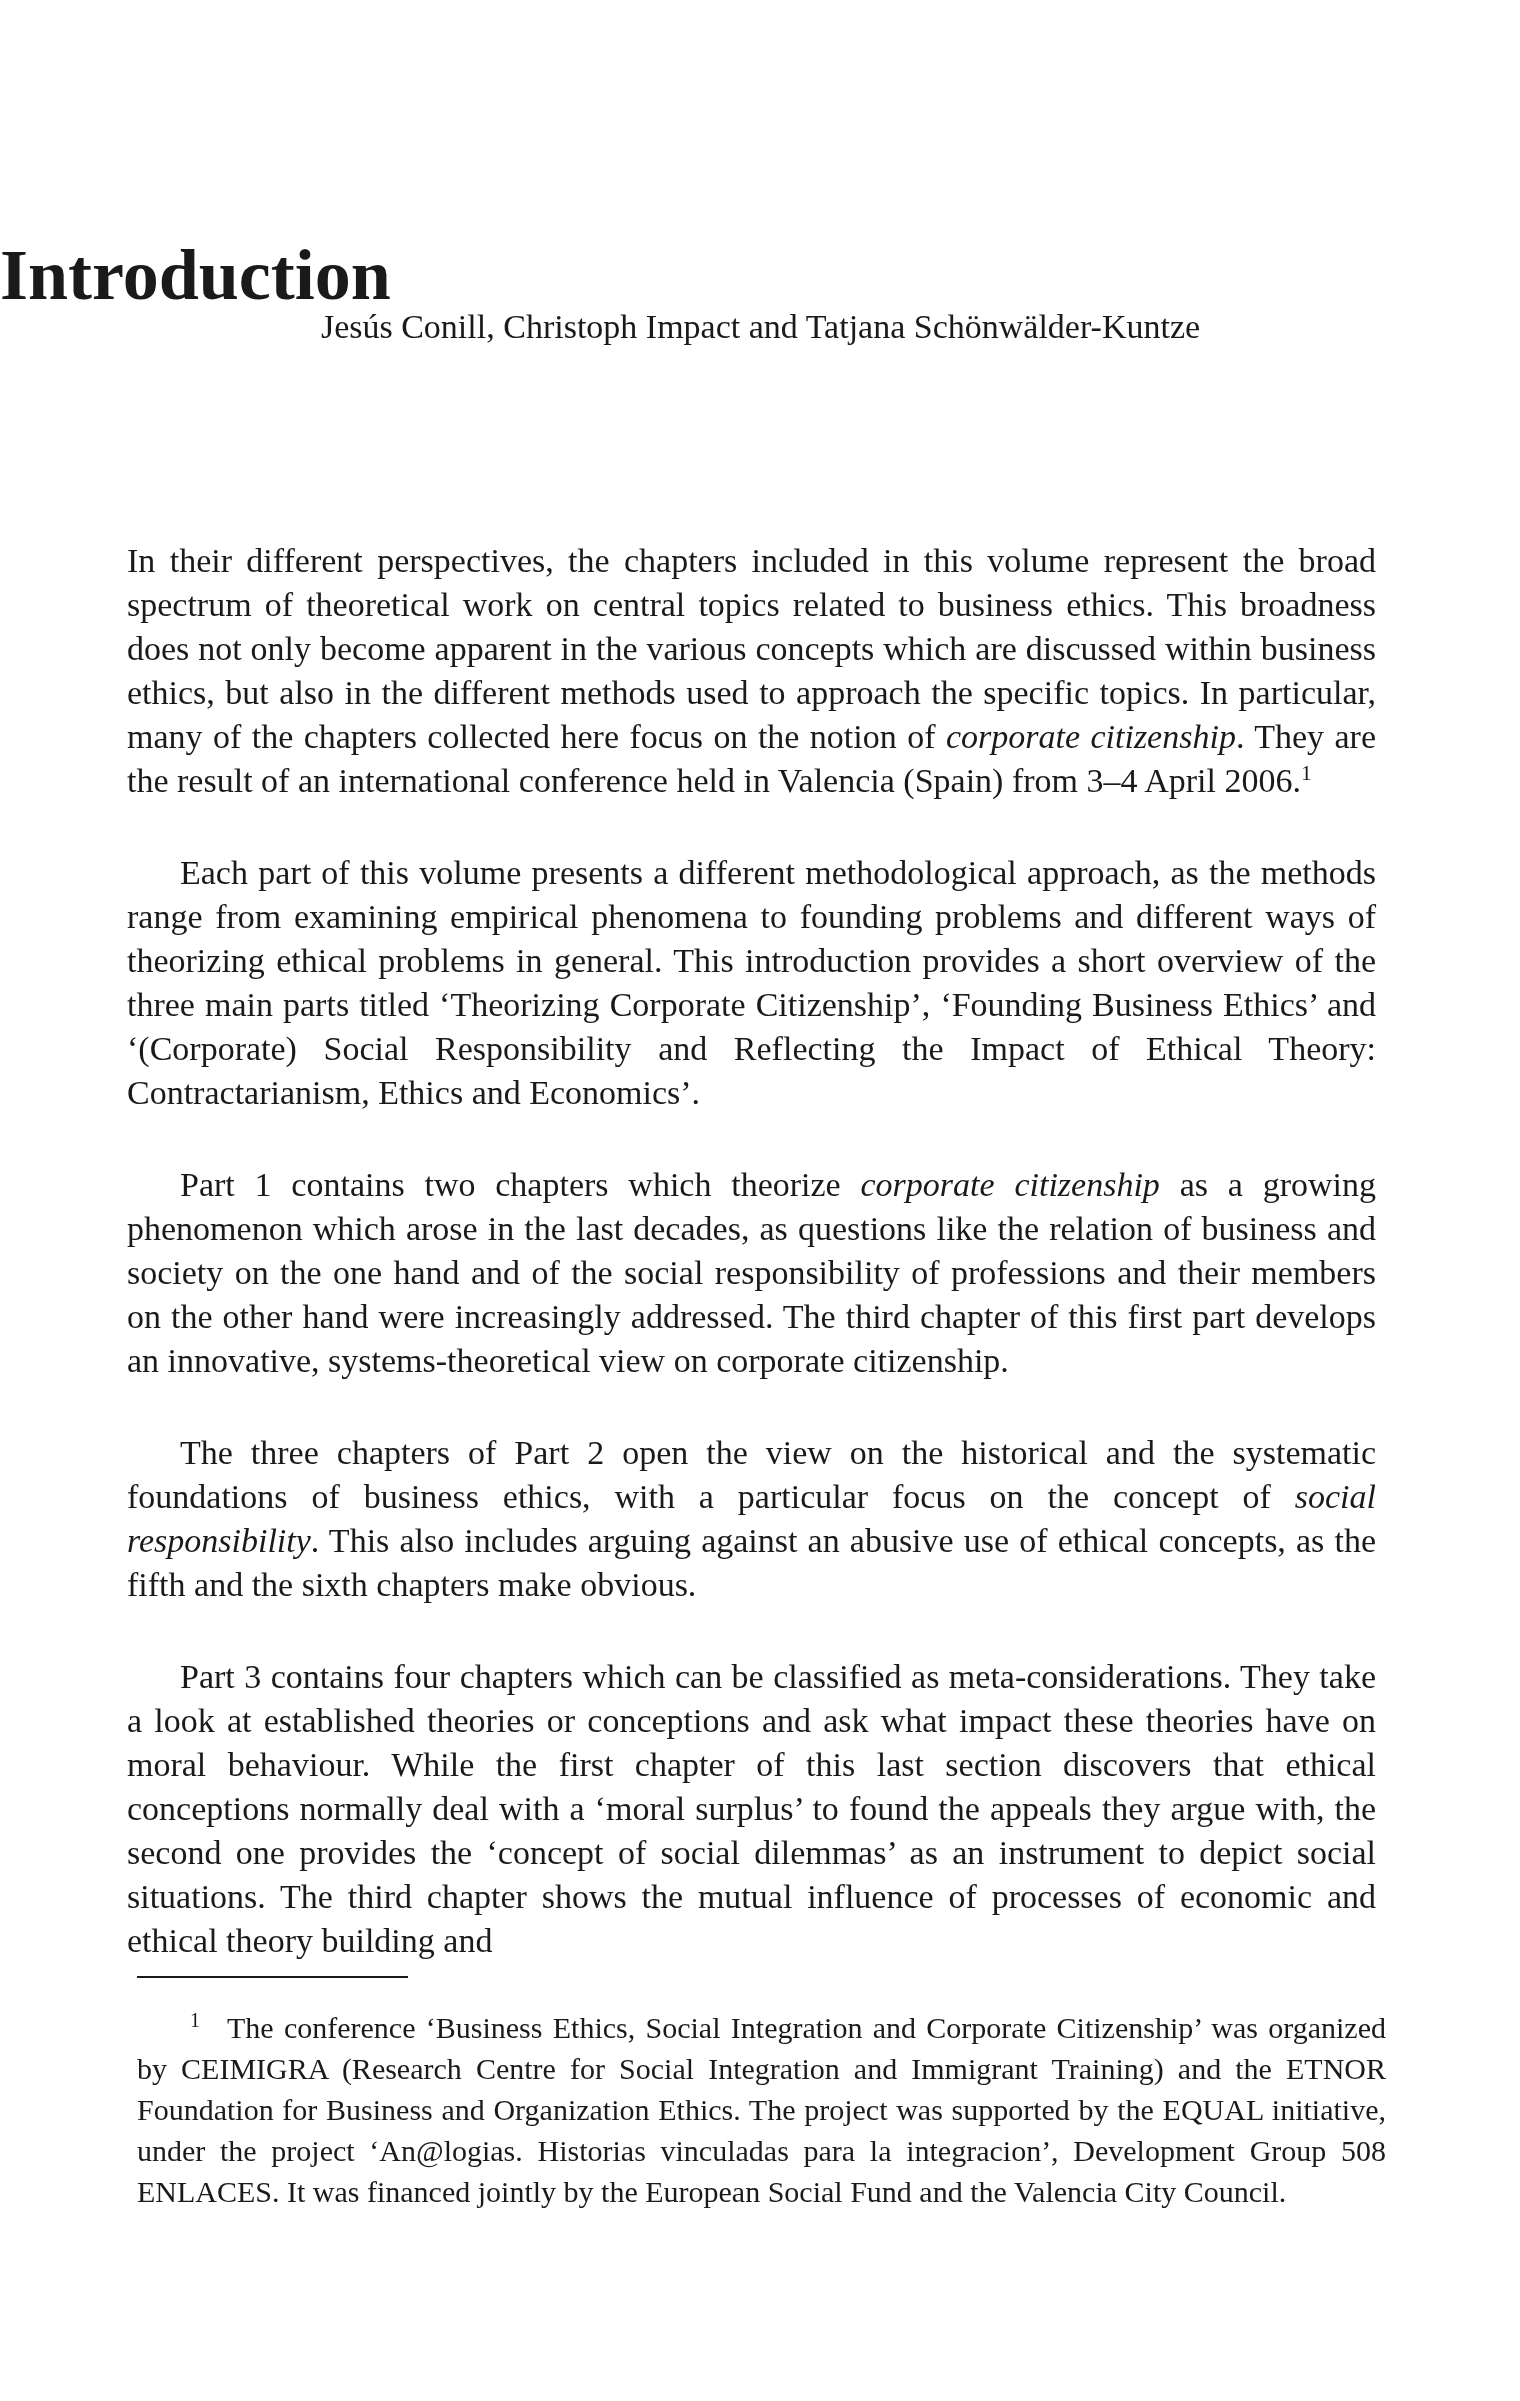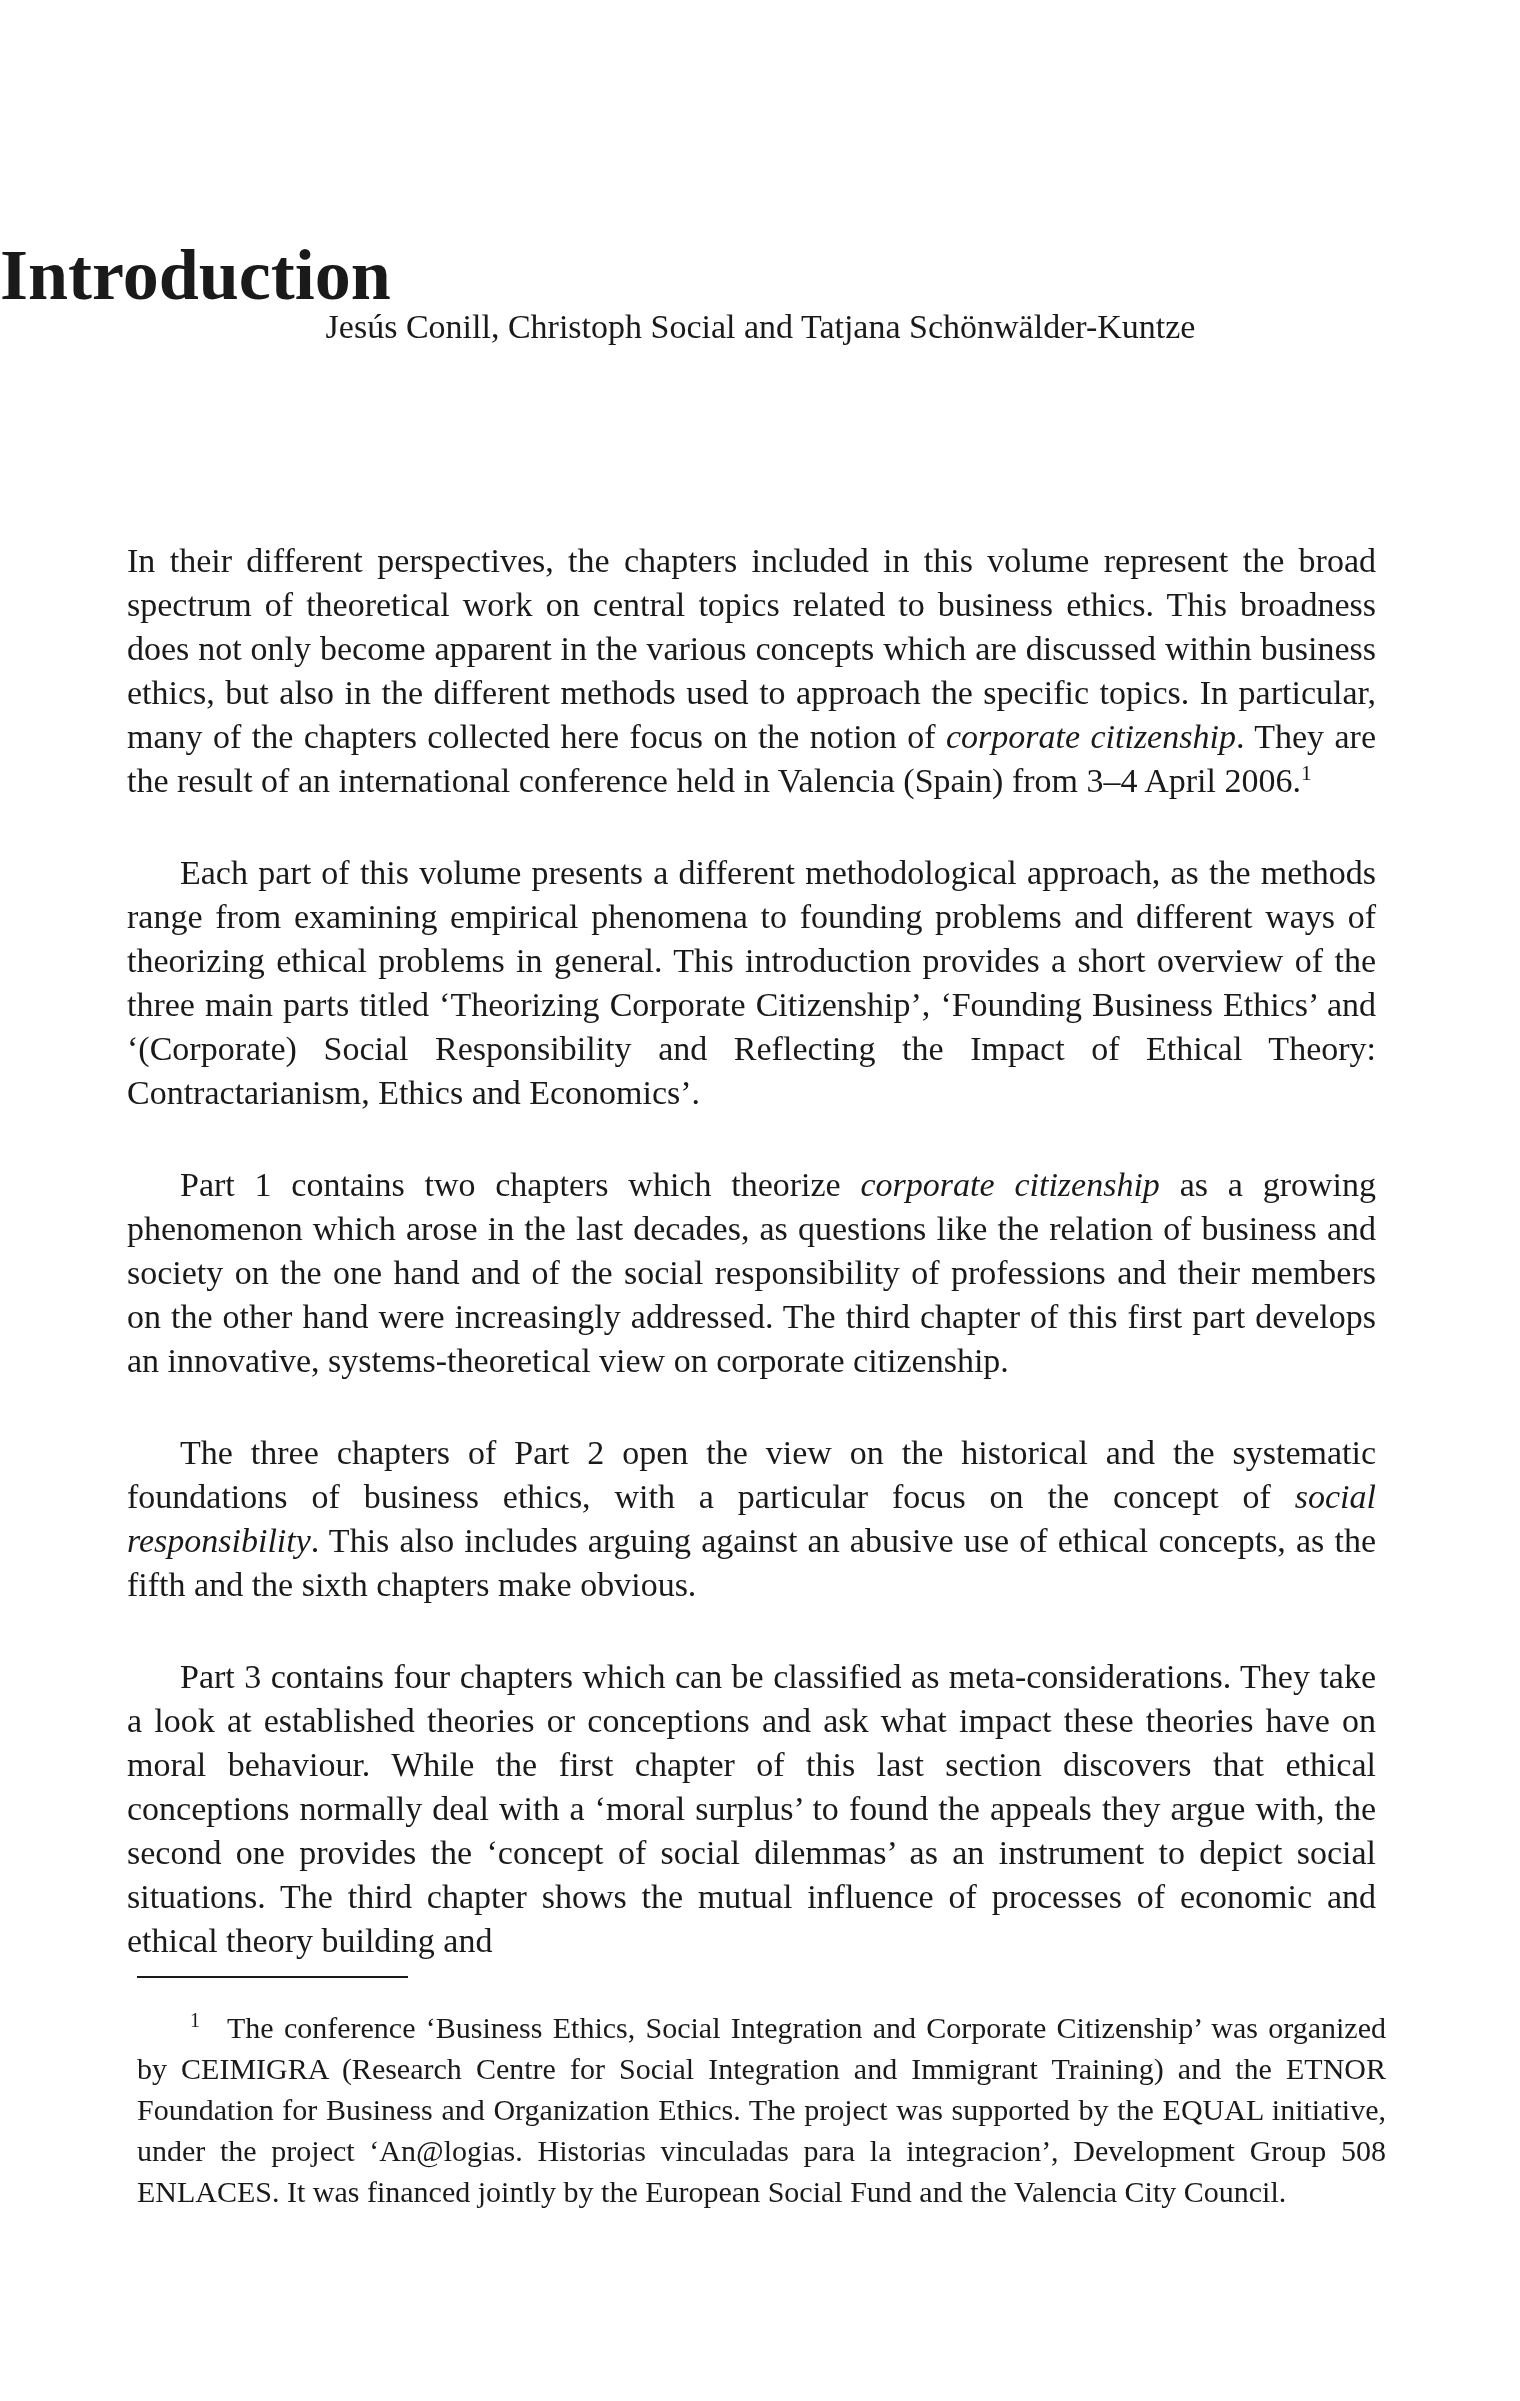--- a/index.html
+++ b/index.html
@@ -29,21 +29,21 @@
     position: absolute; left: 137px; width: 1249px; top: 2007px;
     font-size: 30px; line-height: 41px; text-align: justify; text-indent: 53px;
   }
   .footnote .fn-mark { font-size: 20px; vertical-align: 10.8px; line-height: 0; margin-right: 27px; }
   i { font-style: italic; }
 </style>
 </head>
 <body>
 
 <h1 class="title">Introduction</h1>
-<div class="authors">Jesús Conill, Christoph Social and Tatjana Schönwälder-Kuntze</div>
+<div class="authors">Jesús Conill, Christoph Impact and Tatjana Schönwälder-Kuntze</div>
 
 <div class="body-text">
   <p><span>In their different perspectives, the chapters included in this volume represent the broad spectrum of theoretical work on central topics related to business ethics. This broadness does not only become apparent in the various concepts which are discussed within business ethics, but also in the different methods used to approach the specific topics. In particular, many of the chapters collected here focus on the notion of </span><i>corporate citizenship</i><span>. They are the result of an international conference held in Valencia (Spain) from 3–4 April 2006.</span><span class="sup">1</span></p>
   <p>Each part of this volume presents a different methodological approach, as the methods range from examining empirical phenomena to founding problems and different ways of theorizing ethical problems in general. This introduction provides a short overview of the three main parts titled ‘Theorizing Corporate Citizenship’, ‘Founding Business Ethics’ and ‘(Corporate) Social Responsibility and Reflecting the Impact of Ethical Theory: Contractarianism, Ethics and Economics’.</p>
   <p><span>Part 1 contains two chapters which theorize </span><i>corporate citizenship</i><span> as a growing phenomenon which arose in the last decades, as questions like the relation of business and society on the one hand and of the social responsibility of professions and their members on the other hand were increasingly addressed. The third chapter of this first part develops an innovative, systems-theoretical view on corporate citizenship.</span></p>
   <p><span>The three chapters of Part 2 open the view on the historical and the systematic foundations of business ethics, with a particular focus on the concept of </span><i>social responsibility</i><span>. This also includes arguing against an abusive use of ethical concepts, as the fifth and the sixth chapters make obvious.</span></p>
   <p>Part 3 contains four chapters which can be classified as meta-considerations. They take a look at established theories or conceptions and ask what impact these theories have on moral behaviour. While the first chapter of this last section discovers that ethical conceptions normally deal with a ‘moral surplus’ to found the appeals they argue with, the second one provides the ‘concept of social dilemmas’ as an instrument to depict social situations. The third chapter shows the mutual influence of processes of economic and ethical theory building and</p>
 </div>
 
 <div class="fn-rule"></div>

